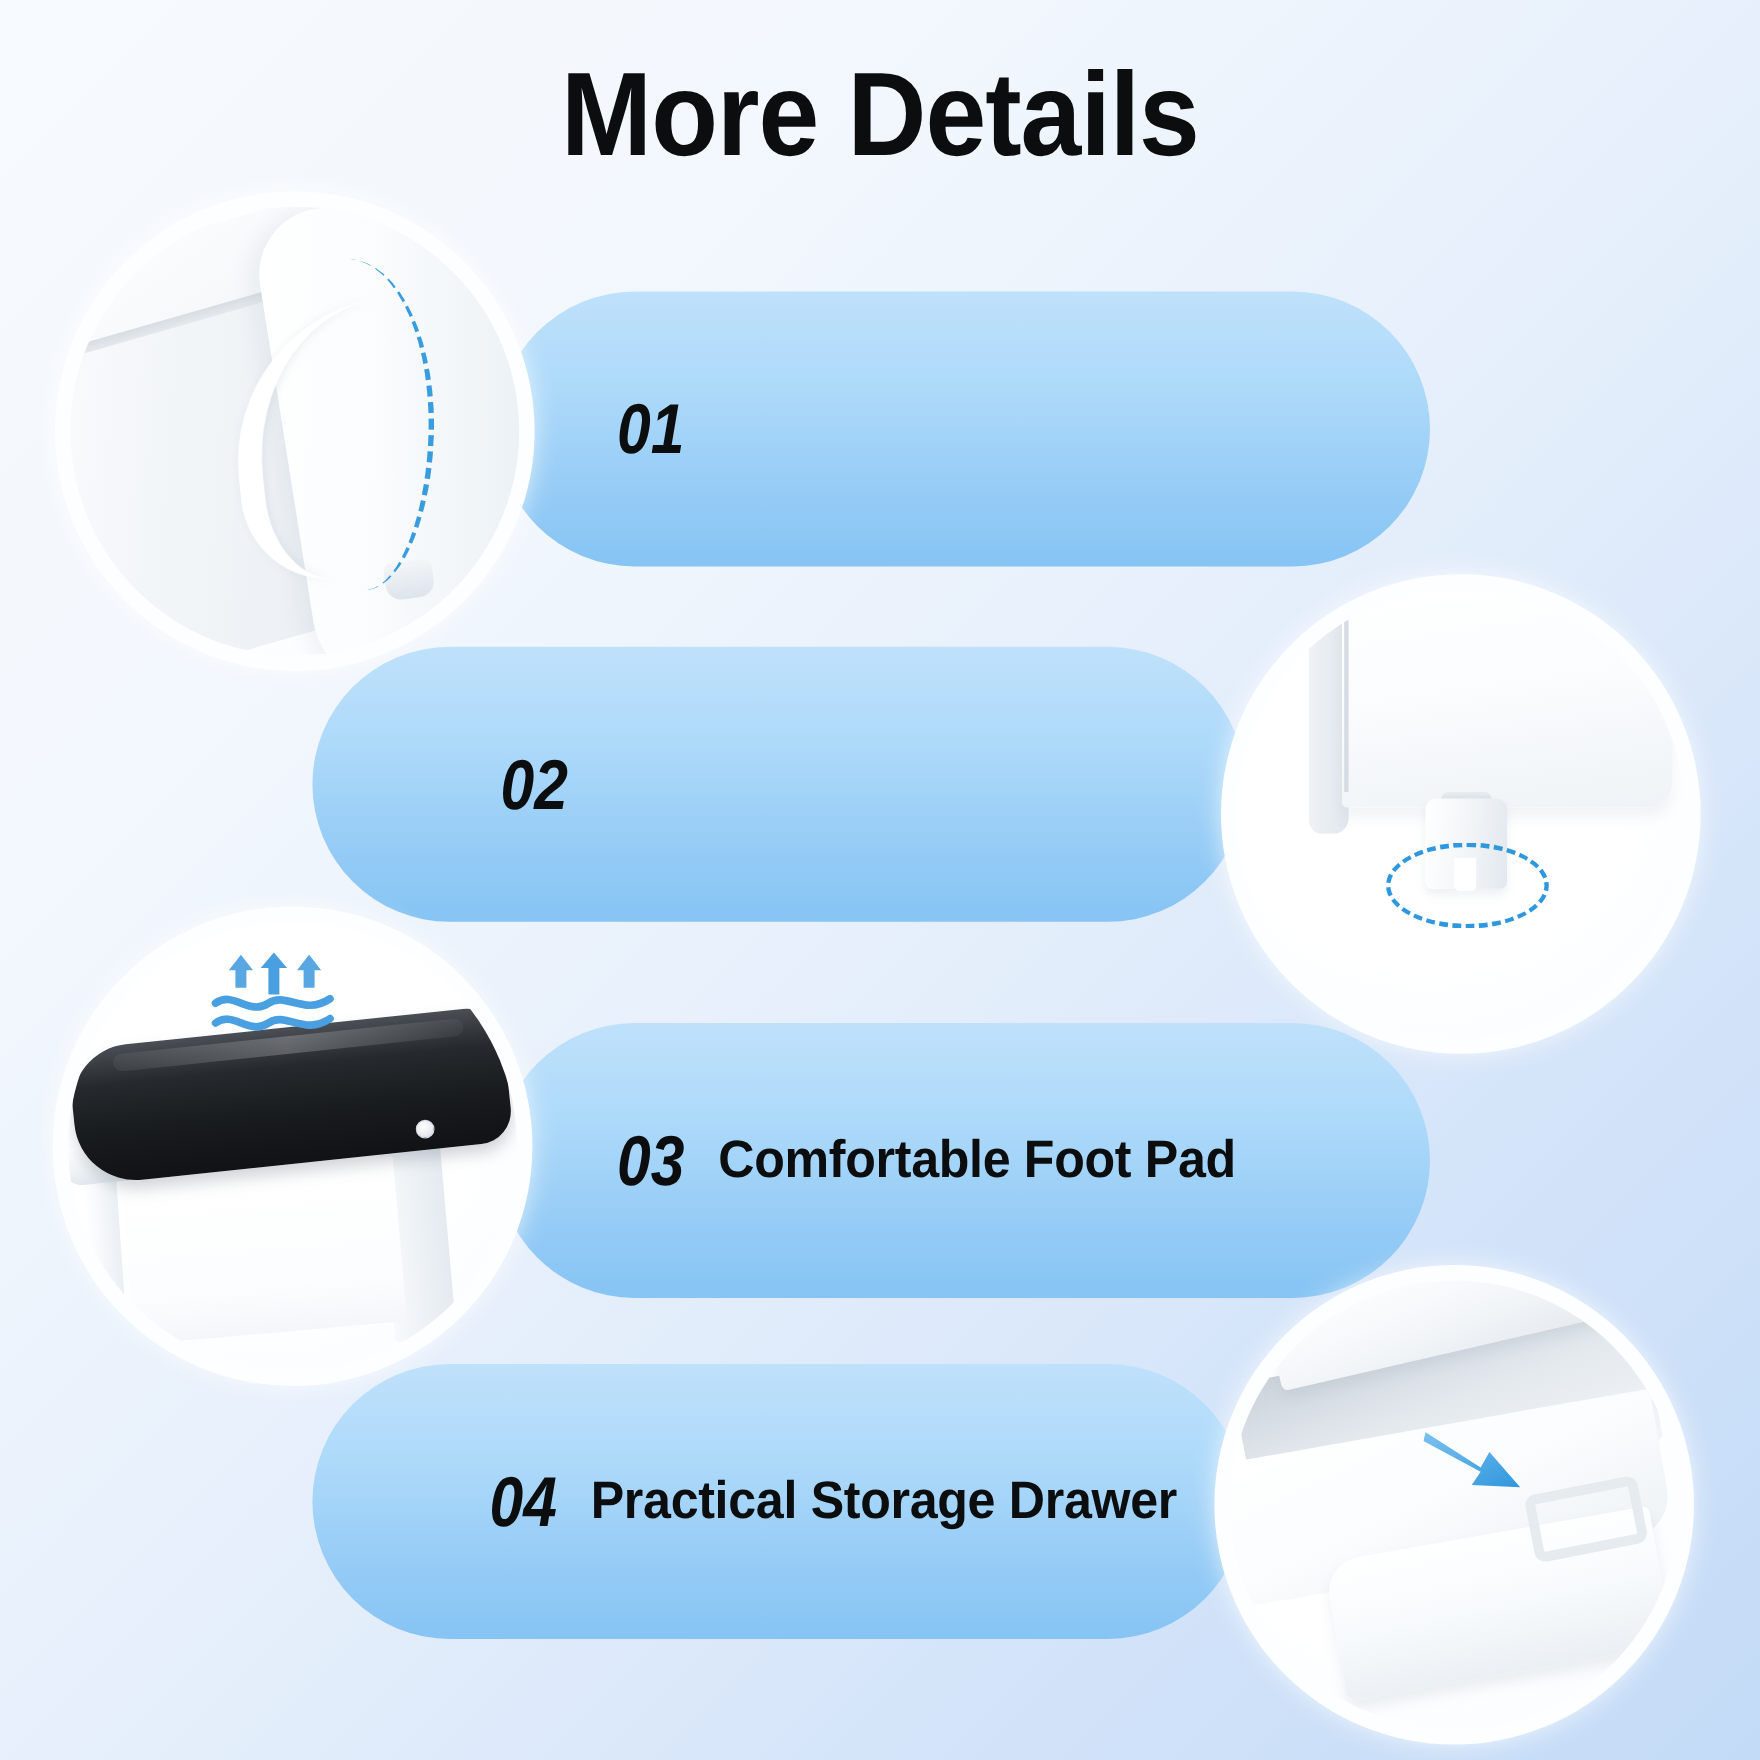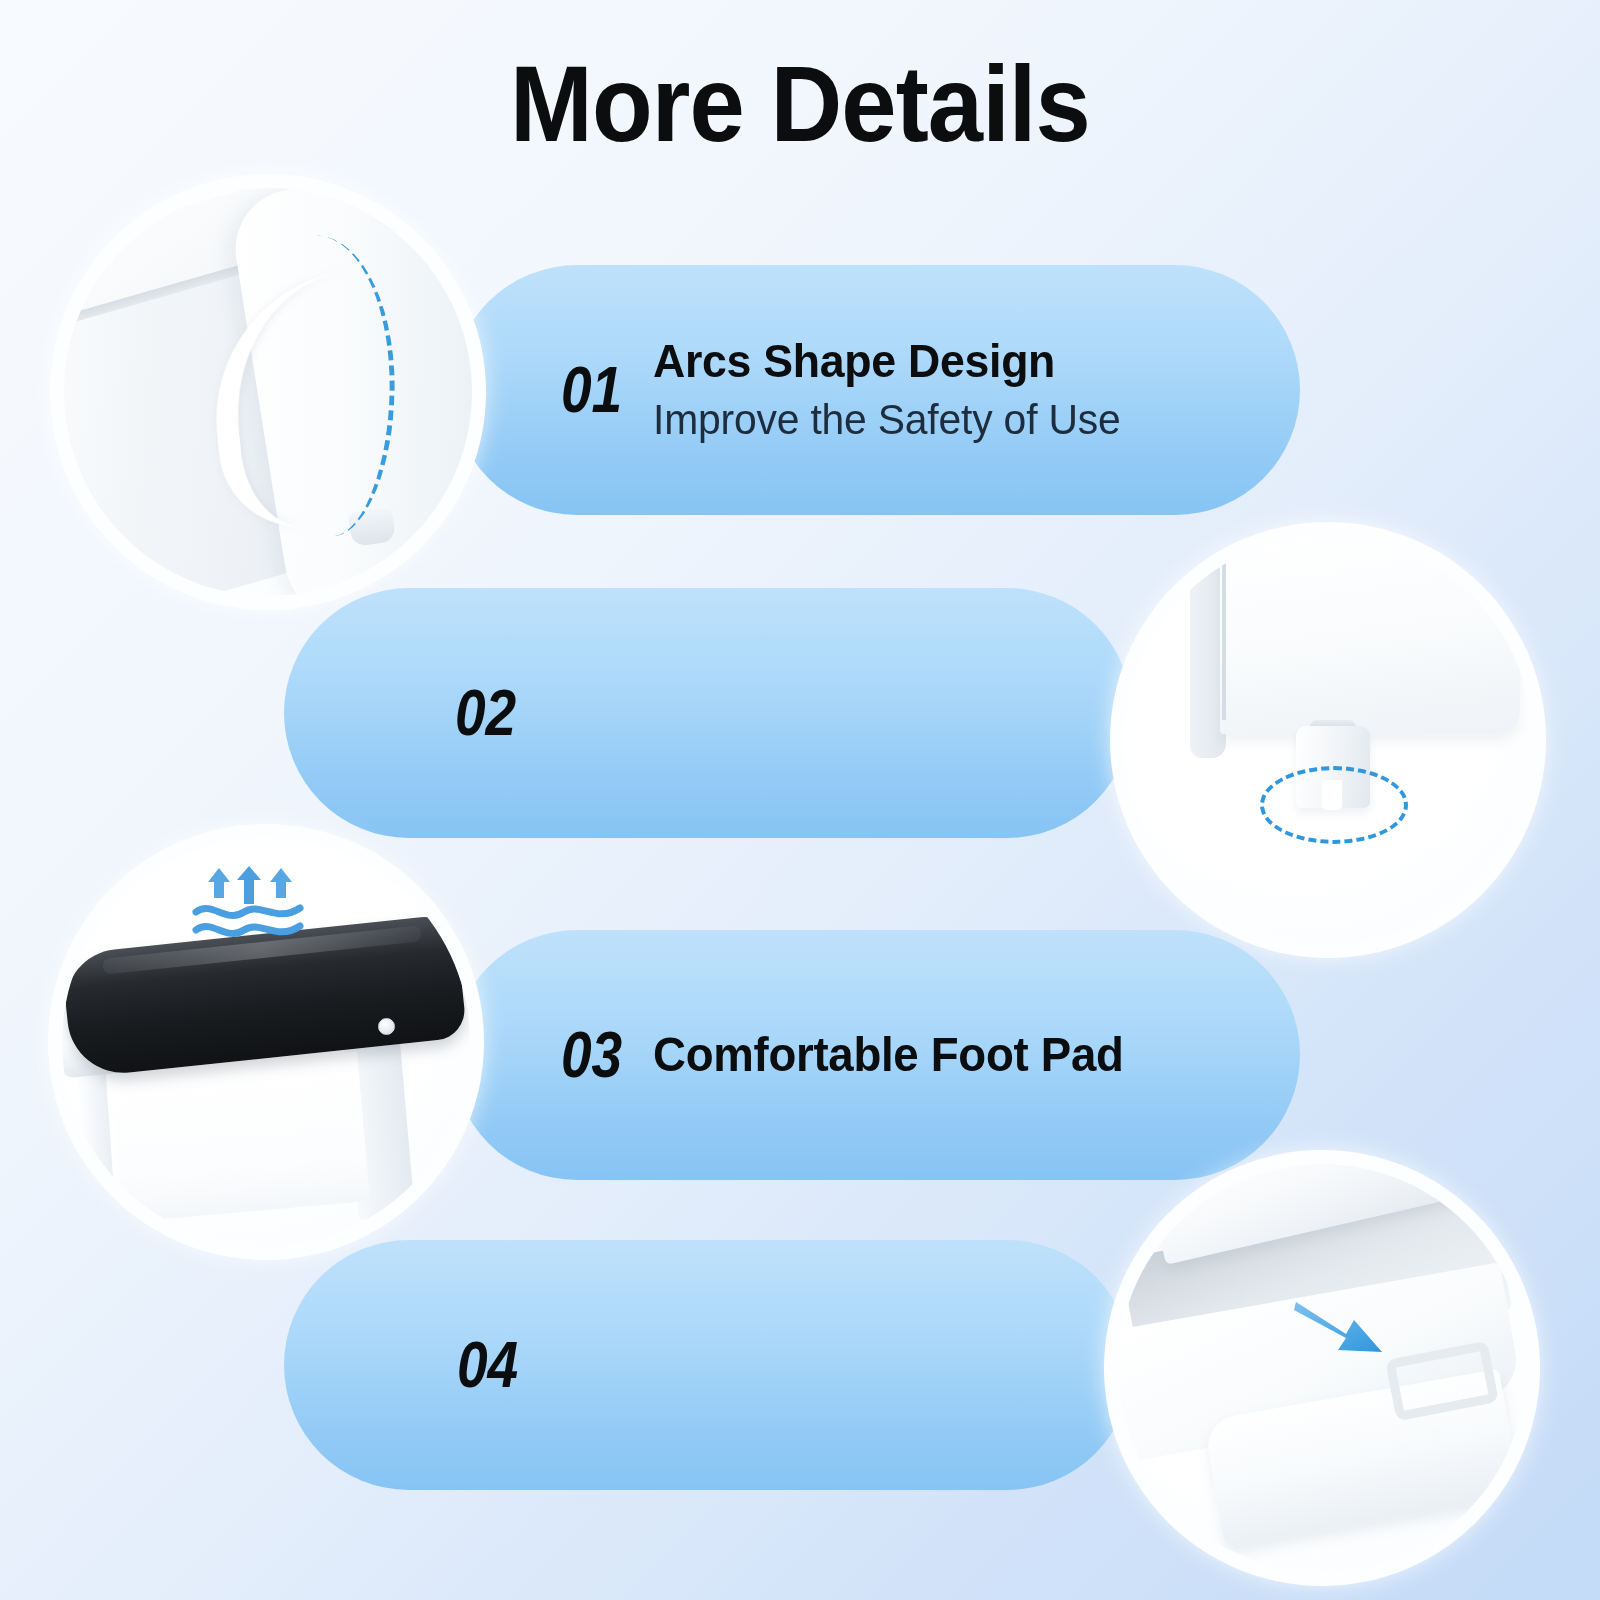--- a/index.html
+++ b/index.html
@@ -60,21 +60,21 @@
   
   .pill-content {
     position: absolute;
     display: flex;
     align-items: center;
     height: 250px;
   }
   .row-1 .pill-content { top: 105px; left: 556px; }
   .row-2 .pill-content { top: 88px;  left: 450px; }
   .row-3 .pill-content { top: 110px; left: 556px; }
-  .row-4 .pill-content { top: 100px; left: 452px; }
+  .row-4 .pill-content { top: 100px; left: 440px; }
 
   .num {
     font-size: 64px;
     font-weight: 700;
     font-style: italic;
     color: #0b0d0f;
     line-height: 1;
     transform: scaleX(0.86);
     transform-origin: center;
     letter-spacing: 0px;
@@ -370,24 +370,20 @@
 <body>
 
 <div class="page-title">More Details</div>
 
 <div class="row row-1">
 
   <div class="pill pill-right"></div>
 
   <div class="pill-content">
     <div class="num">01</div>
-    <div class="txt-block">
-      <div class="txt-title">Arcs Shape Design</div>
-      <div class="txt-sub">Improve the Safety of Use</div>
-    </div>
   </div>
 
   <div class="photo ph-1">
     <div class="photo-inner"></div>
     <div class="clip">
       <div class="p1-top"></div>
       <div class="p1-shelfgap"></div>
       <div class="p1-body"></div>
       <div class="p1-side"></div>
       <div class="p1-curve"></div>
@@ -459,20 +455,23 @@
   </div>
 
 </div>
 
 <div class="row row-4">
 
   <div class="pill pill-left"></div>
 
   <div class="pill-content single">
     <div class="num">04</div>
+    <div class="txt-block">
+      <div class="txt-title">Practical Storage Drawer</div>
+    </div>
   </div>
 
   <div class="photo ph-4">
     <div class="photo-inner"></div>
     <div class="clip">
       <div class="p4-cavity"></div>
       <div class="p4-topboard"></div>
       <div class="p4-emboss"></div>
       <div class="p4-drawertop"></div>
       <div class="p4-drawerfront"></div>

